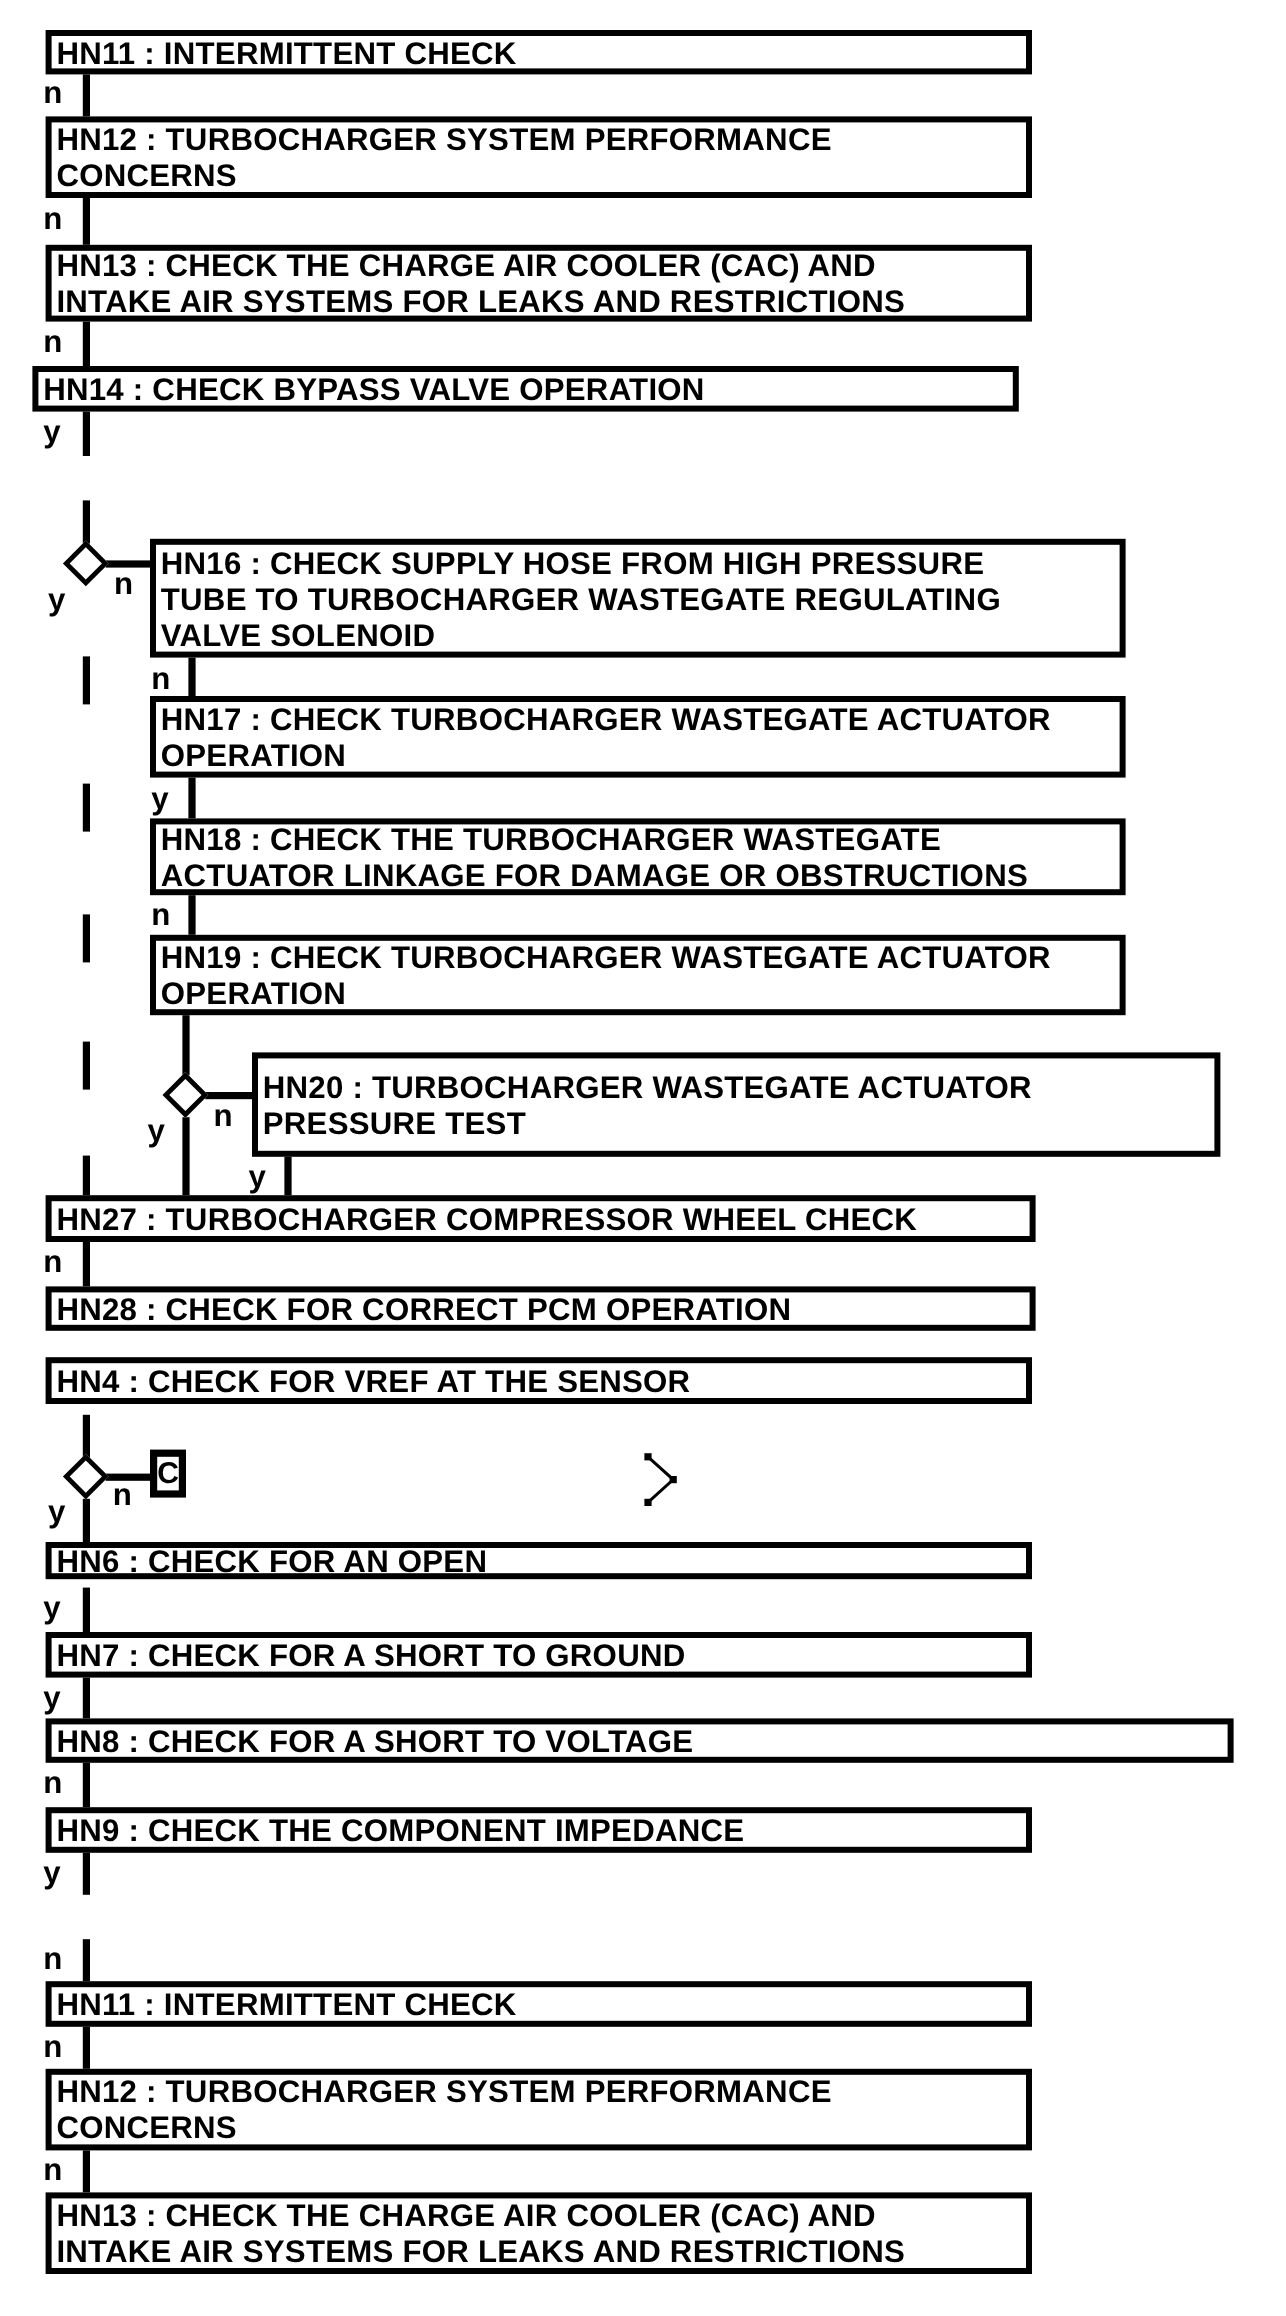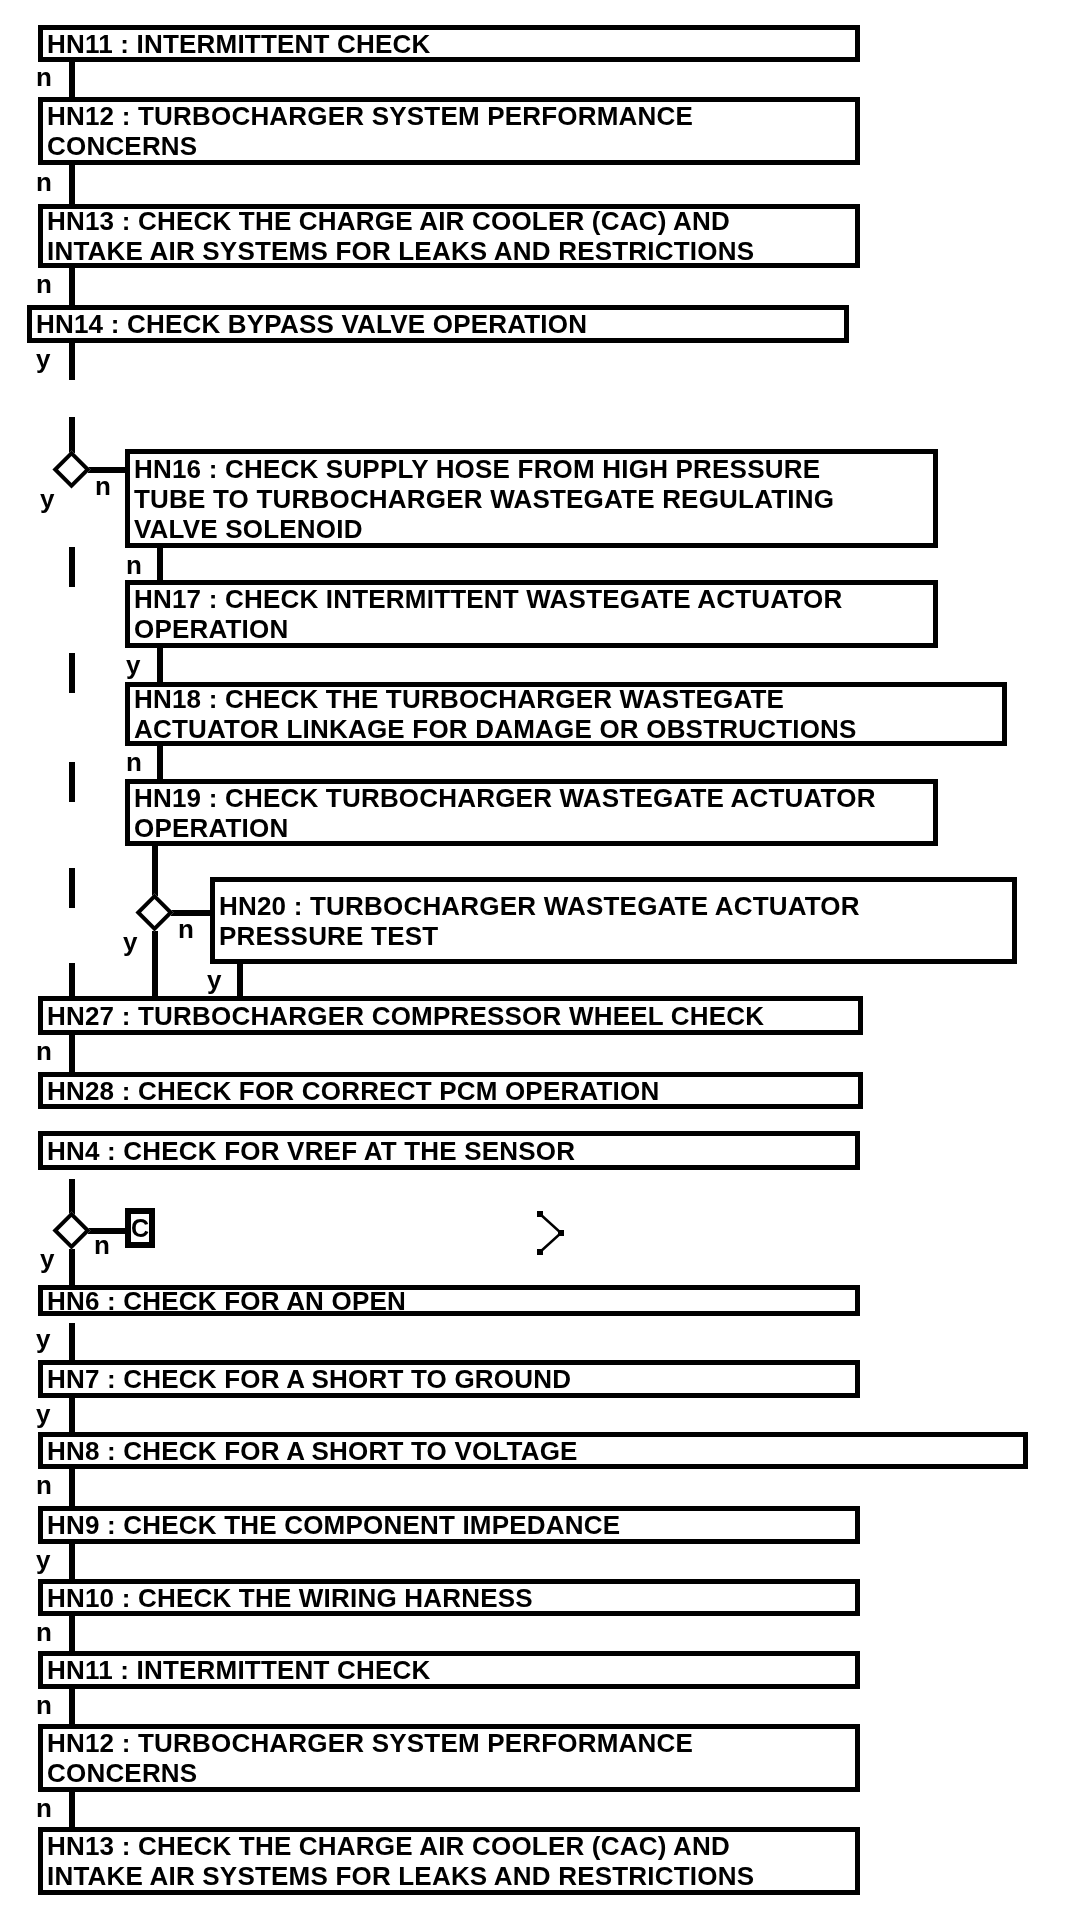--- a/index.html
+++ b/index.html
@@ -35,36 +35,35 @@
 
   <div class="node" style="left:38px;top:25px;width:822px;height:37px">HN11 : INTERMITTENT CHECK</div>
   <div class="node" style="left:38px;top:97px;width:822px;height:68px">HN12 : TURBOCHARGER SYSTEM PERFORMANCE
 CONCERNS</div>
   <div class="node" style="left:38px;top:204px;width:822px;height:64px">HN13 : CHECK THE CHARGE AIR COOLER (CAC) AND
 INTAKE AIR SYSTEMS FOR LEAKS AND RESTRICTIONS</div>
   <div class="node" style="left:27px;top:305px;width:822px;height:38px">HN14 : CHECK BYPASS VALVE OPERATION</div>
   <div class="node" style="left:125px;top:449px;width:813px;height:99px">HN16 : CHECK SUPPLY HOSE FROM HIGH PRESSURE
 TUBE TO TURBOCHARGER WASTEGATE REGULATING
 VALVE SOLENOID</div>
-  <div class="node" style="left:125px;top:580px;width:813px;height:68px">HN17 : CHECK INTERMITTENT WASTEGATE ACTUATOR
+  <div class="node" style="left:125px;top:580px;width:813px;height:68px">HN17 : CHECK TURBOCHARGER WASTEGATE ACTUATOR
 OPERATION</div>
-  <div class="node" style="left:125px;top:682px;width:882px;height:64px">HN18 : CHECK THE TURBOCHARGER WASTEGATE
+  <div class="node" style="left:125px;top:682px;width:813px;height:64px">HN18 : CHECK THE TURBOCHARGER WASTEGATE
 ACTUATOR LINKAGE FOR DAMAGE OR OBSTRUCTIONS</div>
   <div class="node" style="left:125px;top:779px;width:813px;height:67px">HN19 : CHECK TURBOCHARGER WASTEGATE ACTUATOR
 OPERATION</div>
   <div class="node" style="left:210px;top:877px;width:807px;height:87px">HN20 : TURBOCHARGER WASTEGATE ACTUATOR
 PRESSURE TEST</div>
   <div class="node" style="left:38px;top:996px;width:825px;height:39px">HN27 : TURBOCHARGER COMPRESSOR WHEEL CHECK</div>
   <div class="node" style="left:38px;top:1072px;width:825px;height:37px">HN28 : CHECK FOR CORRECT PCM OPERATION</div>
   <div class="node" style="left:38px;top:1131px;width:822px;height:39px">HN4 : CHECK FOR VREF AT THE SENSOR</div>
   <div class="node" style="left:38px;top:1285px;width:822px;height:31px">HN6 : CHECK FOR AN OPEN</div>
   <div class="node" style="left:38px;top:1360px;width:822px;height:38px">HN7 : CHECK FOR A SHORT TO GROUND</div>
   <div class="node" style="left:38px;top:1432px;width:990px;height:37px">HN8 : CHECK FOR A SHORT TO VOLTAGE</div>
   <div class="node" style="left:38px;top:1506px;width:822px;height:38px">HN9 : CHECK THE COMPONENT IMPEDANCE</div>
-  <div class="node" style="left:38px;top:1579px;width:822px;height:37px">HN10 : CHECK THE WIRING HARNESS</div>
   <div class="node" style="left:38px;top:1651px;width:822px;height:38px">HN11 : INTERMITTENT CHECK</div>
   <div class="node" style="left:38px;top:1724px;width:822px;height:68px">HN12 : TURBOCHARGER SYSTEM PERFORMANCE
 CONCERNS</div>
   <div class="node" style="left:38px;top:1827px;width:822px;height:68px">HN13 : CHECK THE CHARGE AIR COOLER (CAC) AND
 INTAKE AIR SYSTEMS FOR LEAKS AND RESTRICTIONS</div>
 
   <div class="vline" style="left:69px;top:62px;height:35px"></div>
   <div class="vline" style="left:69px;top:165px;height:39px"></div>
   <div class="vline" style="left:69px;top:268px;height:37px"></div>
   <div class="vline" style="left:69px;top:343px;height:37px"></div>

